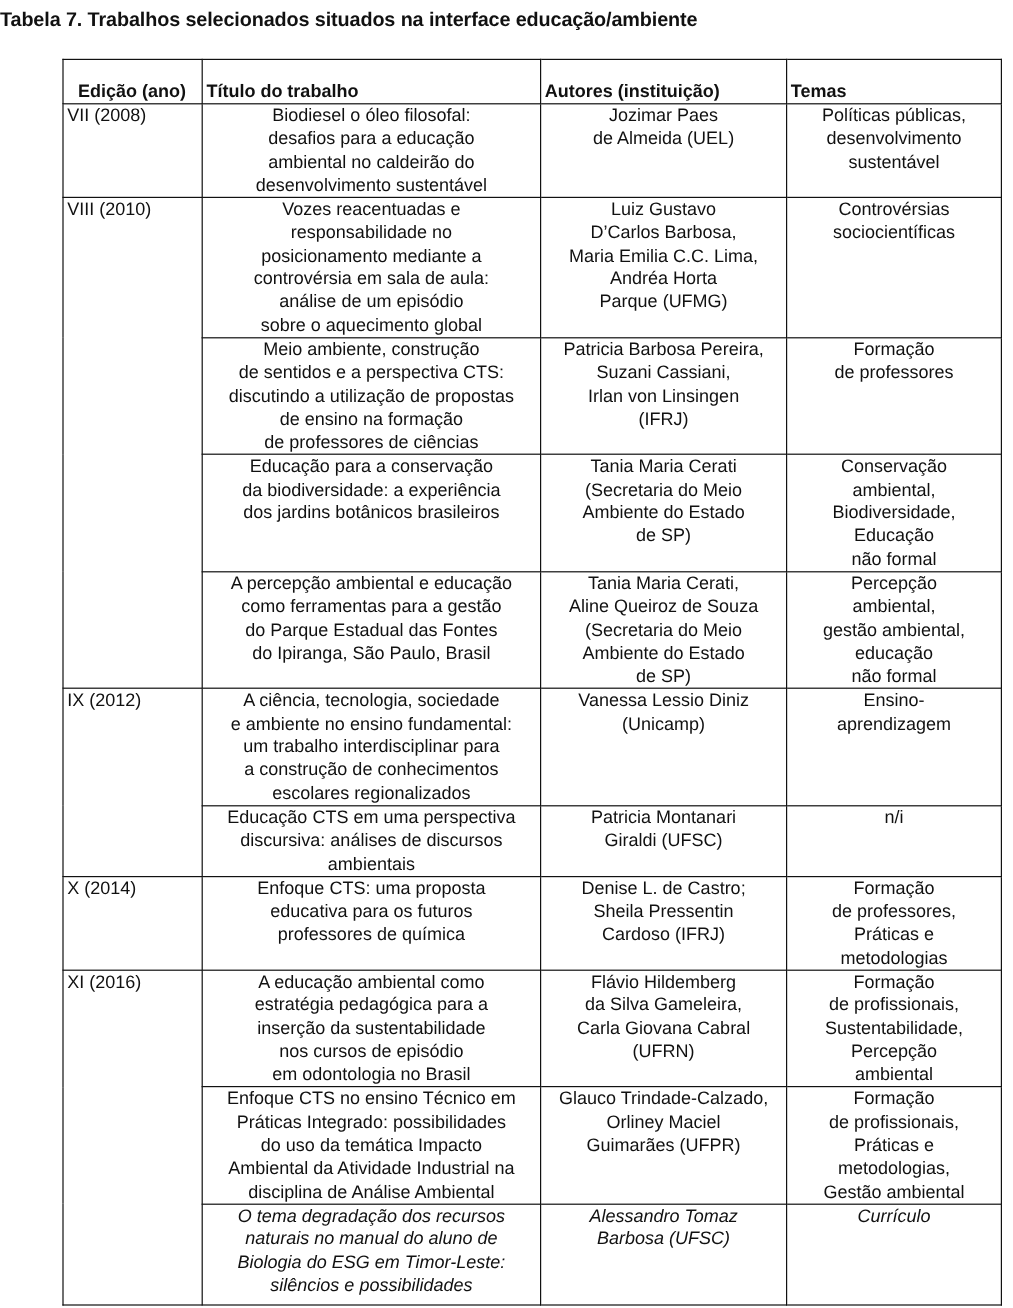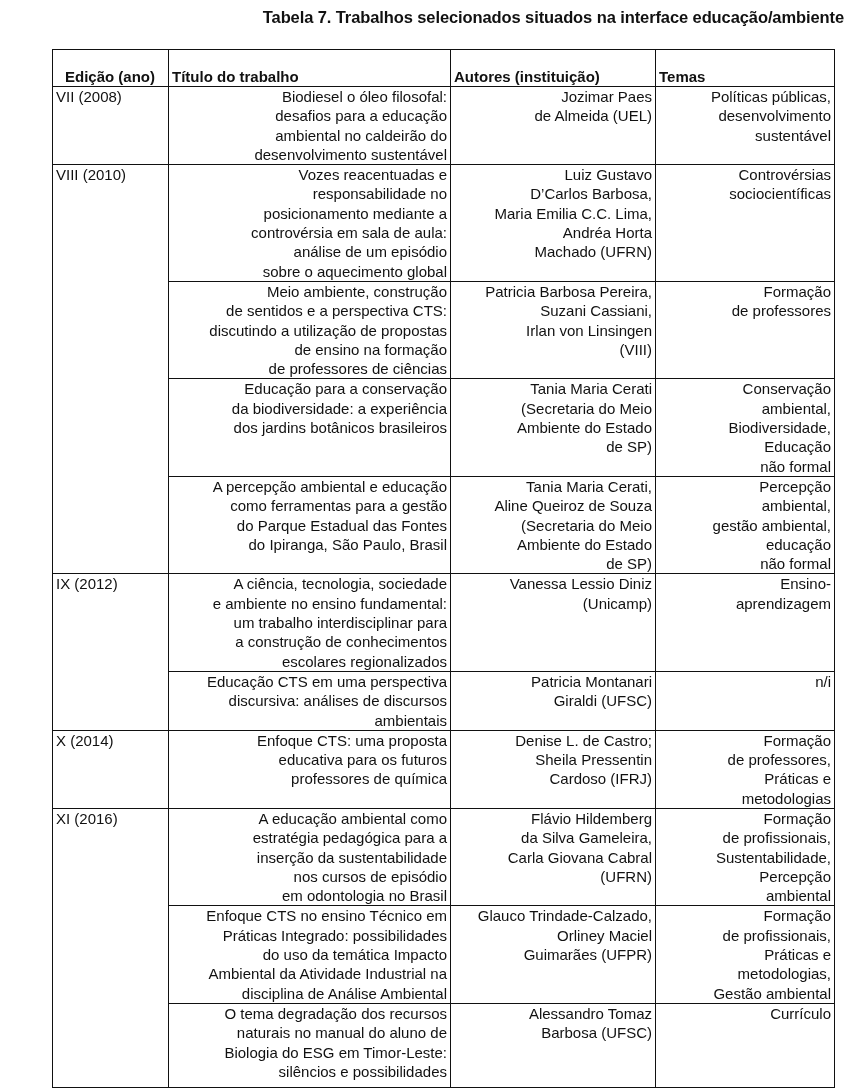--- a/index.html
+++ b/index.html
@@ -13,21 +13,21 @@
       position: relative;
       overflow: hidden;
       font-family: "Liberation Sans", sans-serif;
       color: #111111;
     }
     .title {
       position: absolute;
       left: 0;
       top: 8px;
       width: 844px;
-      text-align: right;
+      text-align: left;
       font-weight: bold;
       font-size: 16.5px;
       letter-spacing: -0.1px;
       color: #111;
     }
     table.tbl {
       position: absolute;
       left: 52px;
       top: 49px;
       border-collapse: collapse;
@@ -49,21 +49,21 @@
       height: 36px;
       font-size: 15px;
       padding-bottom: 0;
     }
     table.tbl th.c-ed { text-align: left; padding-left: 12px; }
     col.c1 { width: 116px; }
     col.c2 { width: 282px; }
     col.c3 { width: 205px; }
     col.c4 { width: 179px; }
     td.ed { text-align: left; padding-left: 12px; }
-    td.ti, td.au, td.te { text-align: right; }
+    td.ti, td.au, td.te { text-align: center; }
     .ln { display: block; white-space: nowrap; }
   </style>
 </head>
 <body>
 
 <div class="title">Tabela 7. Trabalhos selecionados situados na interface educação/ambiente</div>
 
 <table class="tbl">
   <colgroup>
     <col class="c1">
@@ -106,40 +106,40 @@
           <span class="ln">posicionamento mediante a</span>
           <span class="ln">controvérsia em sala de aula:</span>
           <span class="ln">análise de um episódio</span>
           <span class="ln">sobre o aquecimento global</span>
         </td>
         <td class="au">
           <span class="ln">Luiz Gustavo</span>
           <span class="ln">D’Carlos Barbosa,</span>
           <span class="ln">Maria Emilia C.C. Lima,</span>
           <span class="ln">Andréa Horta</span>
-          <span class="ln">Machado (UFRN)</span>
+          <span class="ln">Parque (UFMG)</span>
         </td>
         <td class="te">
           <span class="ln">Controvérsias</span>
           <span class="ln">sociocientíficas</span>
         </td>
       </tr>
       <tr style="height: 96px;">
         <td class="ti">
           <span class="ln">Meio ambiente, construção</span>
           <span class="ln">de sentidos e a perspectiva CTS:</span>
           <span class="ln">discutindo a utilização de propostas</span>
           <span class="ln">de ensino na formação</span>
           <span class="ln">de professores de ciências</span>
         </td>
         <td class="au">
           <span class="ln">Patricia Barbosa Pereira,</span>
           <span class="ln">Suzani Cassiani,</span>
           <span class="ln">Irlan von Linsingen</span>
-          <span class="ln">(VIII)</span>
+          <span class="ln">(IFRJ)</span>
         </td>
         <td class="te">
           <span class="ln">Formação</span>
           <span class="ln">de professores</span>
         </td>
       </tr>
       <tr style="height: 96px;">
         <td class="ti">
           <span class="ln">Educação para a conservação</span>
           <span class="ln">da biodiversidade: a experiência</span>
@@ -269,21 +269,21 @@
           <span class="ln">Guimarães (UFPR)</span>
         </td>
         <td class="te">
           <span class="ln">Formação</span>
           <span class="ln">de profissionais,</span>
           <span class="ln">Práticas e</span>
           <span class="ln">metodologias,</span>
           <span class="ln">Gestão ambiental</span>
         </td>
       </tr>
-      <tr style="height: 84px;">
+      <tr style="height: 84px; font-style: italic;">
         <td class="ti">
           <span class="ln">O tema degradação dos recursos</span>
           <span class="ln">naturais no manual do aluno de</span>
           <span class="ln">Biologia do ESG em Timor-Leste:</span>
           <span class="ln">silêncios e possibilidades</span>
         </td>
         <td class="au">
           <span class="ln">Alessandro Tomaz</span>
           <span class="ln">Barbosa (UFSC)</span>
         </td>

